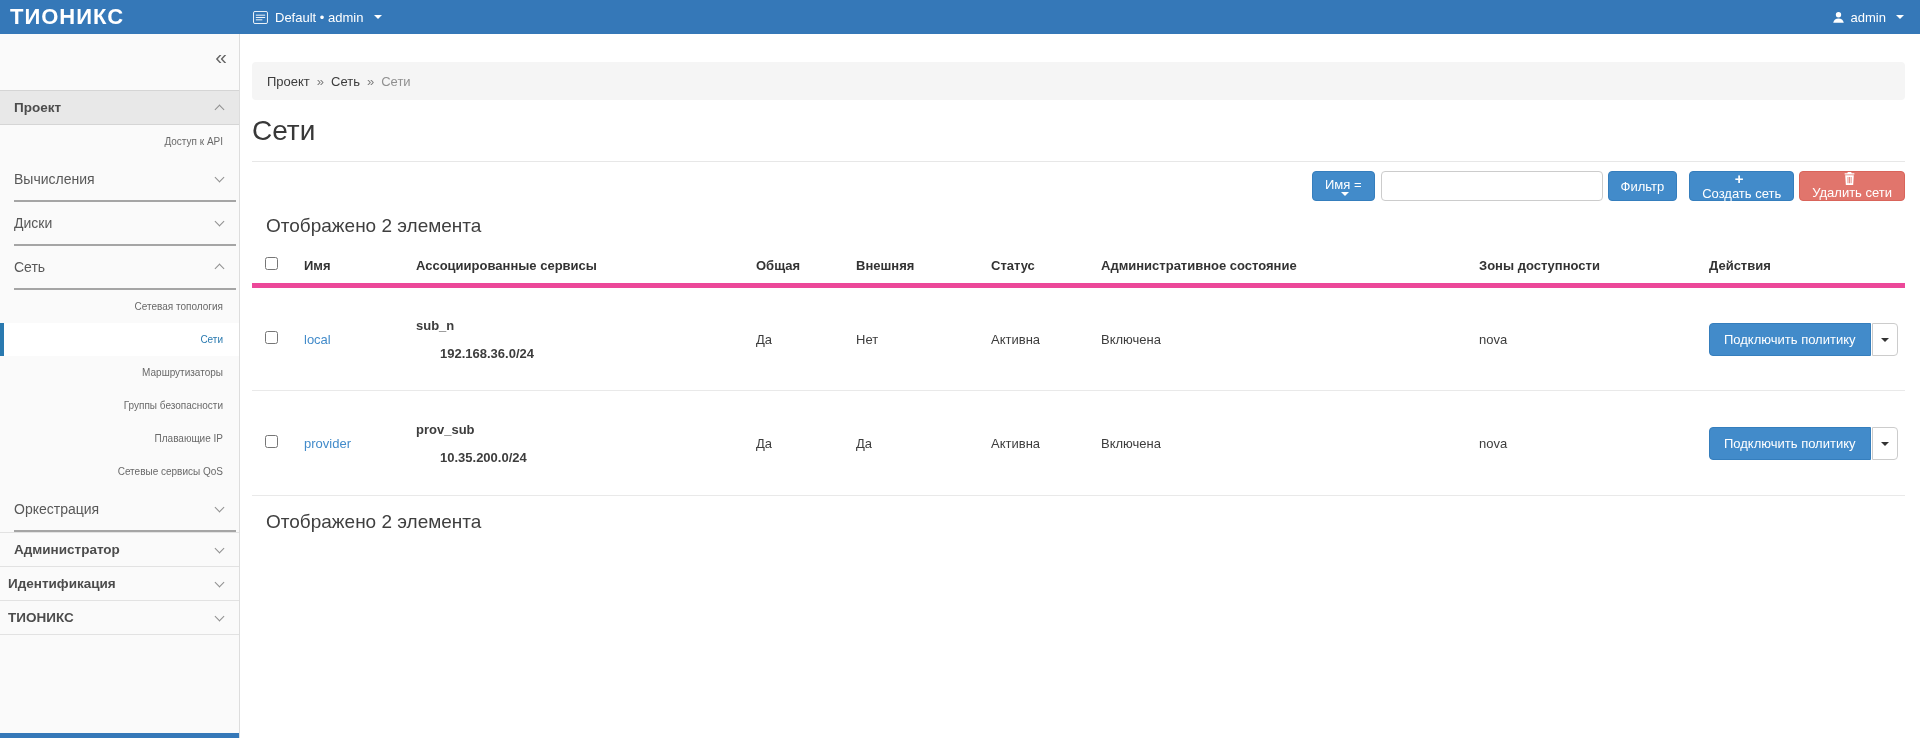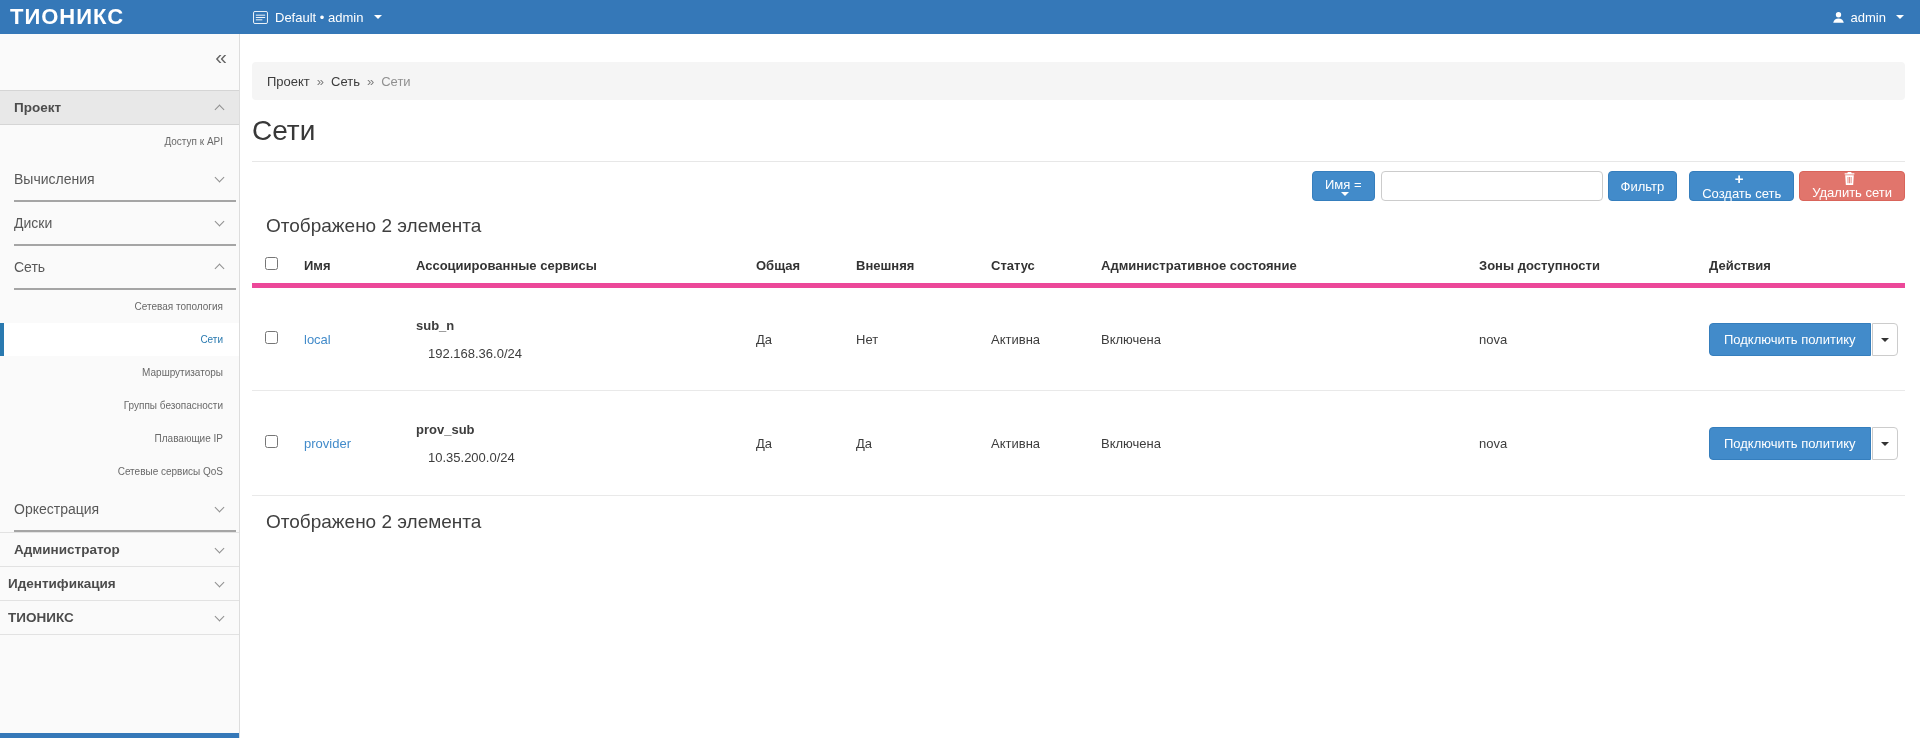--- a/index.html
+++ b/index.html
@@ -72,21 +72,21 @@
 
   table.data { width:100%; border-collapse:collapse; table-layout:fixed; margin-top:2px; }
   table.data th { text-align:left; font-size:13px; color:#333; font-weight:bold;
                   padding:10px 8px; border-bottom:5px solid #ec4899; cursor:pointer; }
   table.data td { font-size:13px; color:#3d3d3d; padding:8px; height:105px; vertical-align:middle;
                   border-bottom:1px solid #e9e9e9; }
   table.data th.cb, table.data td.cb { padding-left:13px; }
   input[type="checkbox"] { width:13px; height:13px; margin:0; cursor:pointer; }
   td a.row-link { color:var(--link,#428bca); text-decoration:none; cursor:pointer; }
   .subnet-name { font-weight:bold; margin-bottom:13px; }
-  .subnet-cidr { margin-left:12px; }
+  .subnet-cidr { margin-left:24px;font-weight:bold; }
   td.actions { text-align:right; padding-right:3px; }
   .btn-group { display:inline-flex; }
   .btn-action { height:33px; font-size:13px; border-radius:4px 0 0 4px; padding:0 14px; }
   .btn-toggle { height:33px; width:26px; background:#fff; border:1px solid #ccc;
                 border-radius:0 4px 4px 0; margin-left:1px; color:#333; padding:0; }
   .btn-toggle .caret { margin-left:0; }
 </style>
 </head>
 <body>
 

